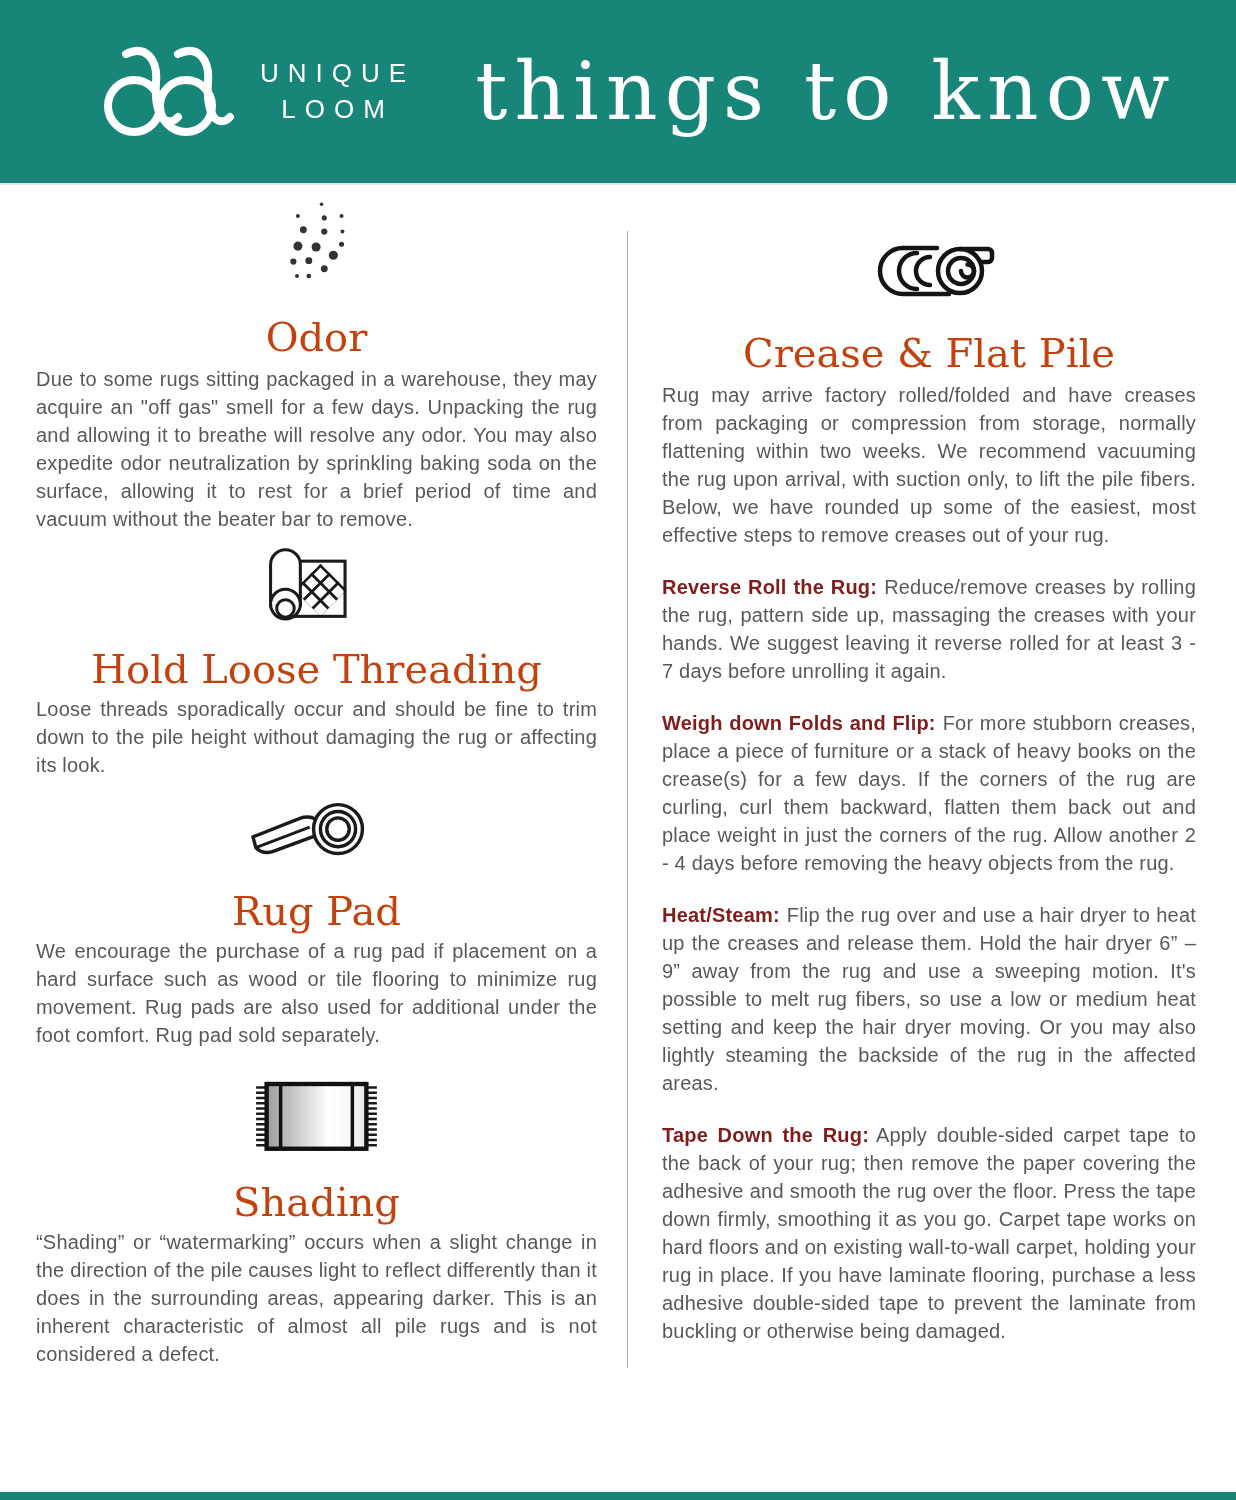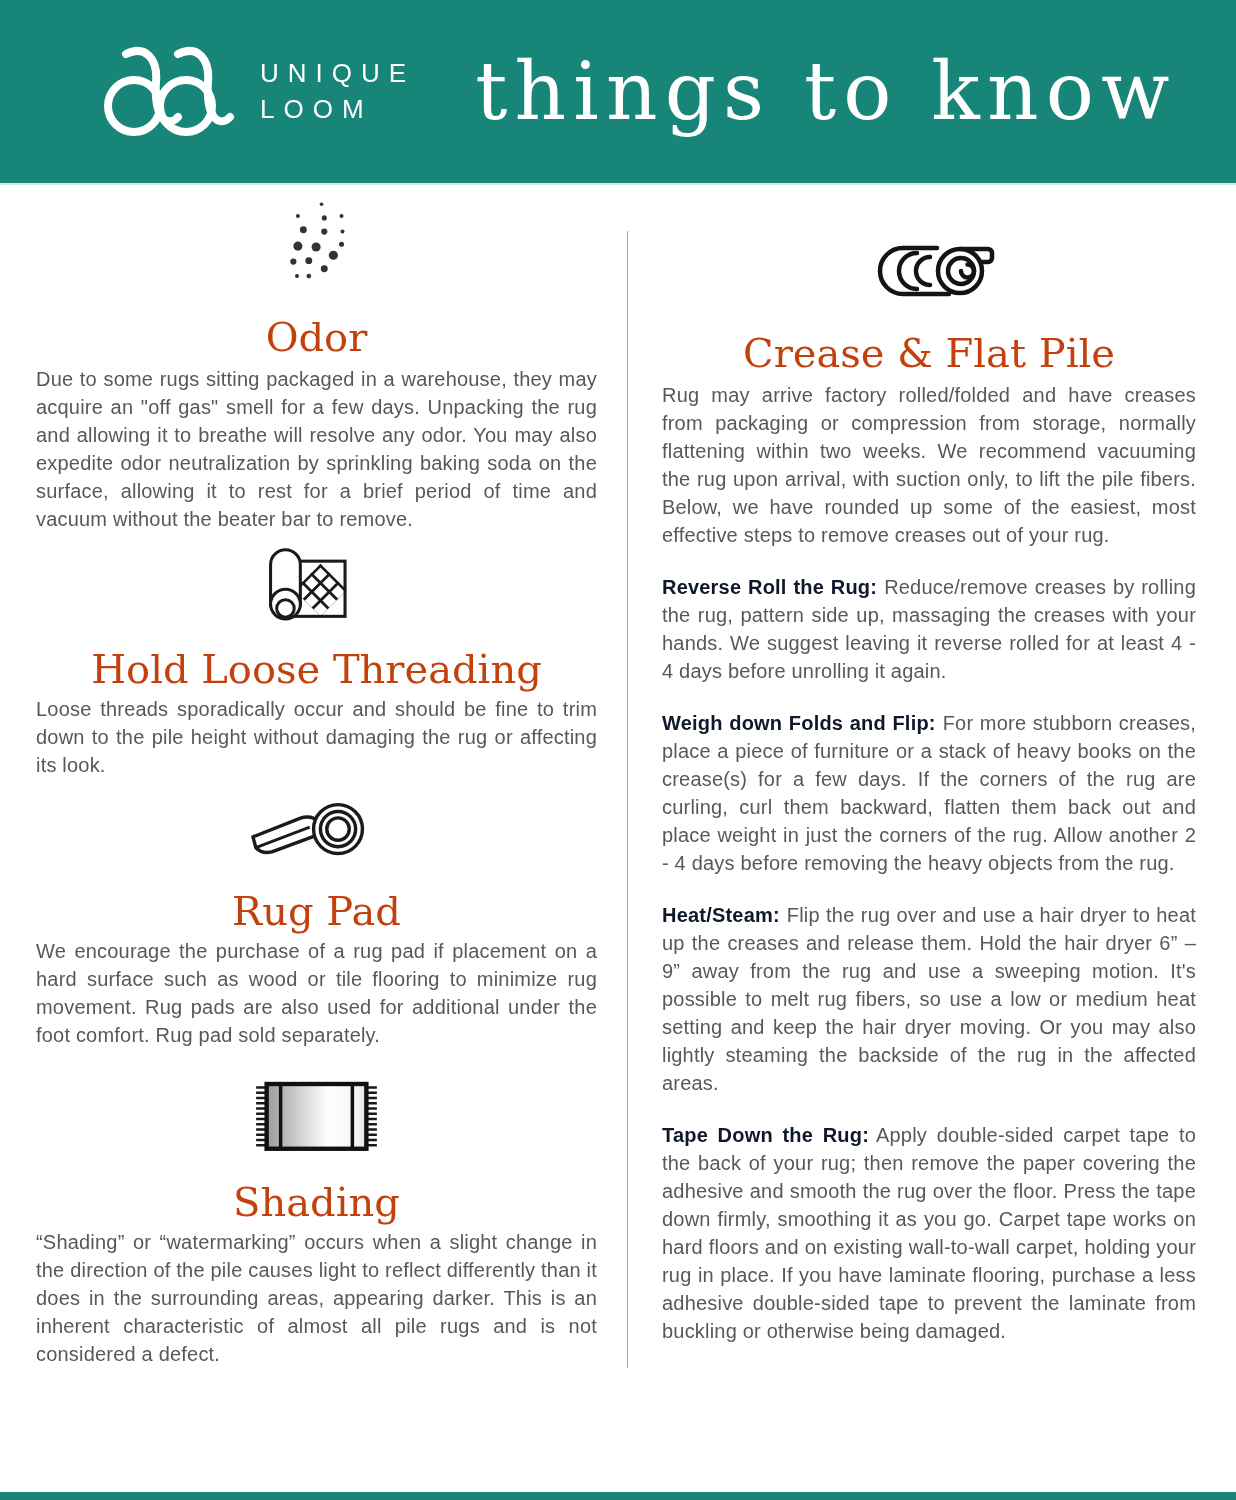--- a/index.html
+++ b/index.html
@@ -9,21 +9,21 @@
   }
 
   
   .header {
     height: 183px; background: #178578; display: flex; align-items: center;
     border-bottom: 2px solid #d7e8e5;
   }
   .logo-group { display: flex; align-items: center; margin-left: 96px; }
   .logo-glyph svg { display: block; }
   .brand-text {
-    margin-left: 14px; color: #ffffff; 
+    margin-left: 14px; color: #ffffff; text-align: center;
     font-size: 26px; letter-spacing: 9px; line-height: 1.35; font-weight: 400;
   }
   .header-title {
     margin: 0 auto 0 60px; padding-right: 70px;
     color: #ffffff; font-family: "DejaVu Serif", serif; font-weight: 400;
     font-size: 80px; letter-spacing: 0.09em; white-space: nowrap;
   }
 
   
   .content { display: flex; align-items: stretch; }
@@ -36,21 +36,21 @@
 
   h2.section-heading {
     font-family: "DejaVu Serif", serif; font-weight: 400;
     color: #c2410c; font-size: 40px; line-height: 44px;
     text-align: center; margin: 0;
   }
   p.body-text {
     margin: 0; color: #57585a; font-size: 20px; line-height: 28px;
     text-align: justify; letter-spacing: 0.2px;
   }
-  p.body-text b { color: #0f172a; font-weight: 700; margin-right: 0.35em; }
+  p.body-text b { color: #7f1d1d; font-weight: 700; margin-right: 0.35em; }
 
   
   .odor-icon-wrap      { margin-top: 12px; }
   .odor-heading        { margin-top: 14px !important; }
   .odor-body           { margin-top: 6px !important; }
   .thread-icon-wrap    { margin-top: 8px; }
   .thread-heading      { margin-top: 10px !important; }
   .thread-body         { margin-top: 4px !important; }
   .rugpad-icon-wrap    { margin-top: 10px; }
   .rugpad-heading      { margin-top: 8px !important; }
@@ -187,21 +187,21 @@
           <circle cx="101" cy="30" r="22" fill="#ffffff"></circle>
           <circle cx="102" cy="30" r="13" fill="none"></circle>
           <path d="M102 30 a6.5 6.5 0 1 0 6.5 -6.5"></path>
           <path d="M101 8 h28 a4 4 0 0 1 4 4 v5 a4 4 0 0 1 -4 4 h-7"></path>
         </svg>
       </div>
       <h2 class="section-heading crease-heading">Crease &amp; Flat Pile</h2>
       <p class="body-text crease-body">Rug may arrive factory rolled/folded and have creases from packaging or compression from storage, normally flattening within two weeks. We recommend vacuuming the rug upon arrival, with suction only, to lift the pile fibers. Below, we have rounded up some of the easiest, most effective steps to remove creases out of your rug.</p>
 
       <p class="body-text step">
-        <b>Reverse Roll the Rug:</b><span>Reduce/remove creases by rolling the rug, pattern side up, massaging the creases with your hands. We suggest leaving it reverse rolled for at least 4 - 4 days before unrolling it again.</span>
+        <b>Reverse Roll the Rug:</b><span>Reduce/remove creases by rolling the rug, pattern side up, massaging the creases with your hands. We suggest leaving it reverse rolled for at least 3 - 7 days before unrolling it again.</span>
       </p>
       <p class="body-text step">
         <b>Weigh down Folds and Flip:</b><span>For more stubborn creases, place a piece of furniture or a stack of heavy books on the crease(s) for a few days. If the corners of the rug are curling, curl them backward, flatten them back out and place weight in just the corners of the rug. Allow another 2 - 4 days before removing the heavy objects from the rug.</span>
       </p>
       <p class="body-text step">
         <b>Heat/Steam:</b><span>Flip the rug over and use a hair dryer to heat up the creases and release them. Hold the hair dryer 6” – 9” away from the rug and use a sweeping motion. It's possible to melt rug fibers, so use a low or medium heat setting and keep the hair dryer moving. Or you may also lightly steaming the backside of the rug in the affected areas.</span>
       </p>
       <p class="body-text step">
         <b>Tape Down the Rug:</b><span>Apply double-sided carpet tape to the back of your rug; then remove the paper covering the adhesive and smooth the rug over the floor. Press the tape down firmly, smoothing it as you go. Carpet tape works on hard floors and on existing wall-to-wall carpet, holding your rug in place. If you have laminate flooring, purchase a less adhesive double-sided tape to prevent the laminate from buckling or otherwise being damaged.</span>
       </p>

